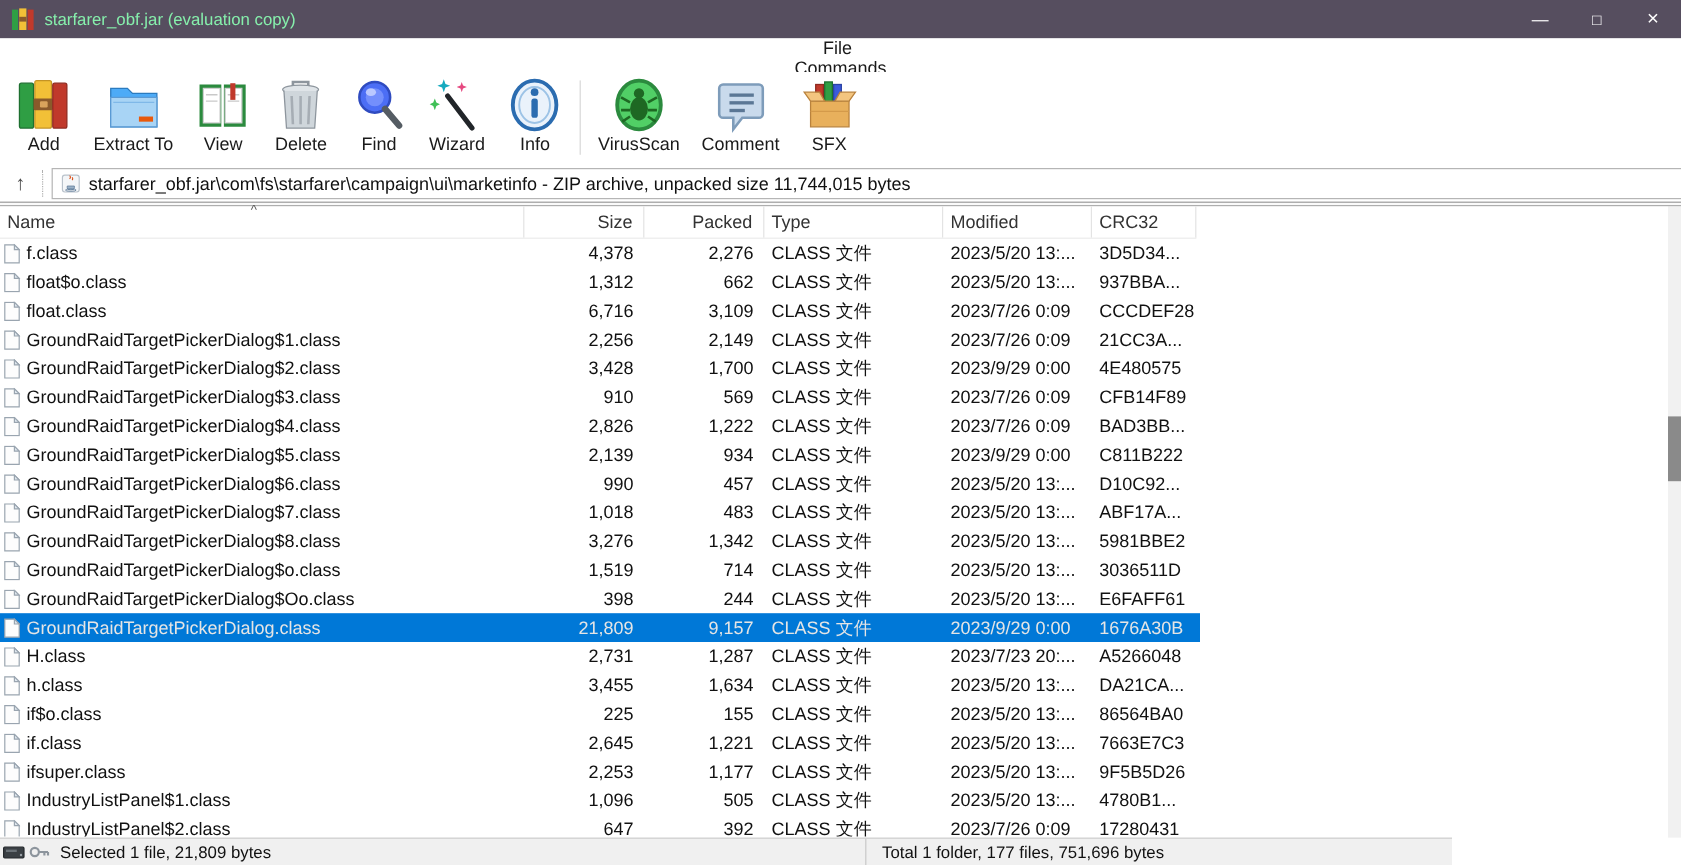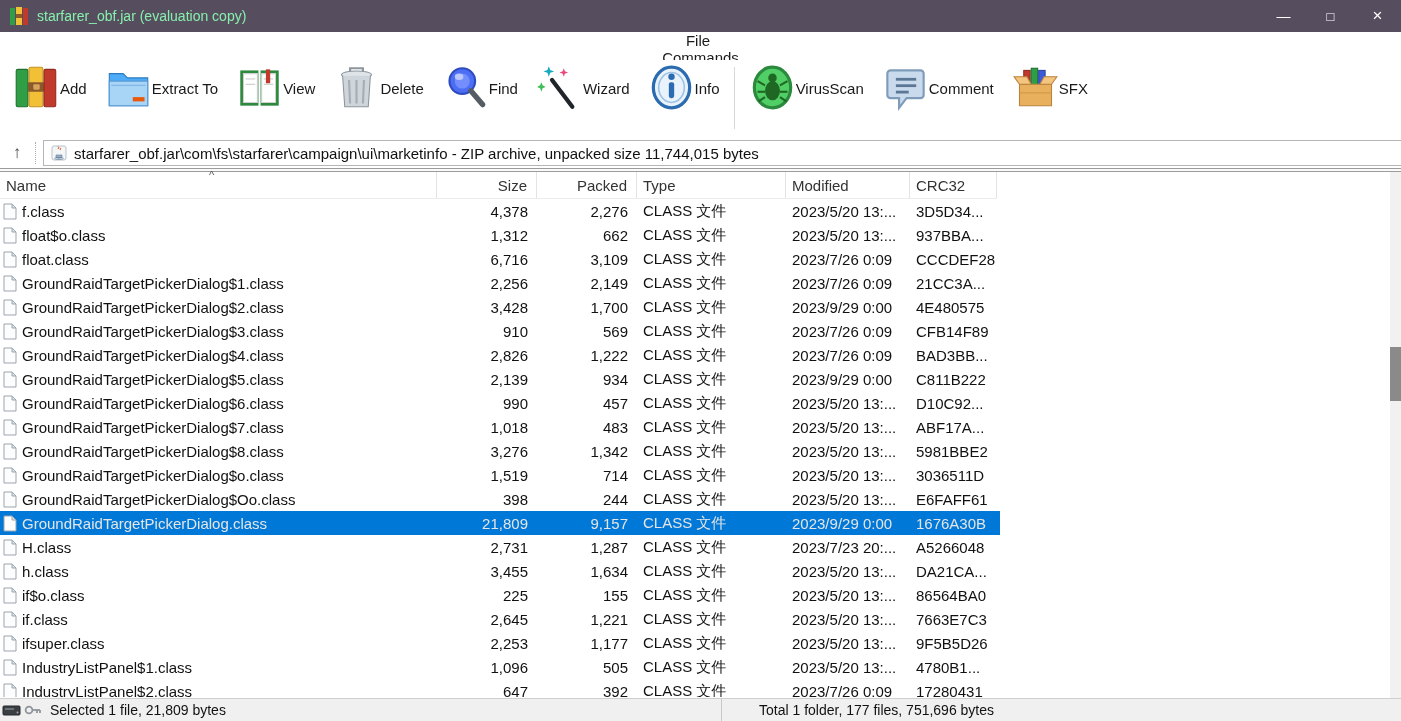--- a/index.html
+++ b/index.html
@@ -19,21 +19,21 @@
 
   
   .menubar { position:absolute; top:32px; left:0; width:1401px; height:28px;
     background:#fff; display:flex; align-items:center; font-size:15px; color:#1a1a1a;flex-direction:column; }
   .menu-item { padding:0 10px; height:100%; display:flex; align-items:center; }
   .menu-item:first-child { padding-left:5px; }
 
   
   .toolbar { position:absolute; top:60px; left:0; width:1401px; height:78px;
     background:#fff; display:flex; align-items:flex-start; padding-left:4px; }
-  .tool-btn { display:flex; flex-direction:row; align-items:center;
+  .tool-btn { display:flex; flex-direction:column; align-items:center;
     padding:4px 9px 0 9px; font-size:15px; color:#1a1a1a; }
   .tool-btn svg { width:47px; height:47px; display:block; }
   .tool-label { margin-top:1px; white-space:nowrap; }
   .tool-sep { width:1px; height:62px; background:#d8d8d8; margin:7px 5px 0 5px; }
 
   
   .addrbar { position:absolute; top:138px; left:0; width:1401px; height:30px;
     background:#fff; display:flex; align-items:center; }
   .up-btn { width:28px; height:26px; margin-left:3px; display:flex; align-items:center;
     justify-content:center; font-size:17px; color:#4a4a4a; }
@@ -70,23 +70,23 @@
   .c-modified { width:124px; padding-left:6px; }
   .c-crc { width:87px; padding-left:6px; }
 
   
   .scrollbar { position:absolute; top:172px; right:0; width:11px; height:526px;
     background:#f1f1f1; }
   .scroll-thumb { position:absolute; top:175px; left:0; width:11px; height:54px;
     background:#8a8a8a; }
 
   
-  .statusbar { position:absolute; top:698px; left:0; width:1401px; height:23px;
+  .statusbar { position:absolute; top:698px; left:0; width:1210px; height:23px;
     background:#f0f0f0; border-top:1px solid #cfcfcf; display:flex; align-items:center;
-    font-size:14px; color:#111;gap:24px; }
+    font-size:14px; color:#111; }
   .status-left { width:722px; height:100%; display:flex; align-items:center;
     border-right:1px solid #c9c9c9; }
   .status-icons { display:flex; align-items:center; margin:0 8px 0 2px; gap:2px; }
   .status-right { padding-left:13px; }
 </style>
 </head>
 <body>
 
 <div class="titlebar">
   <svg class="app-icon" viewBox="0 0 20 20">

